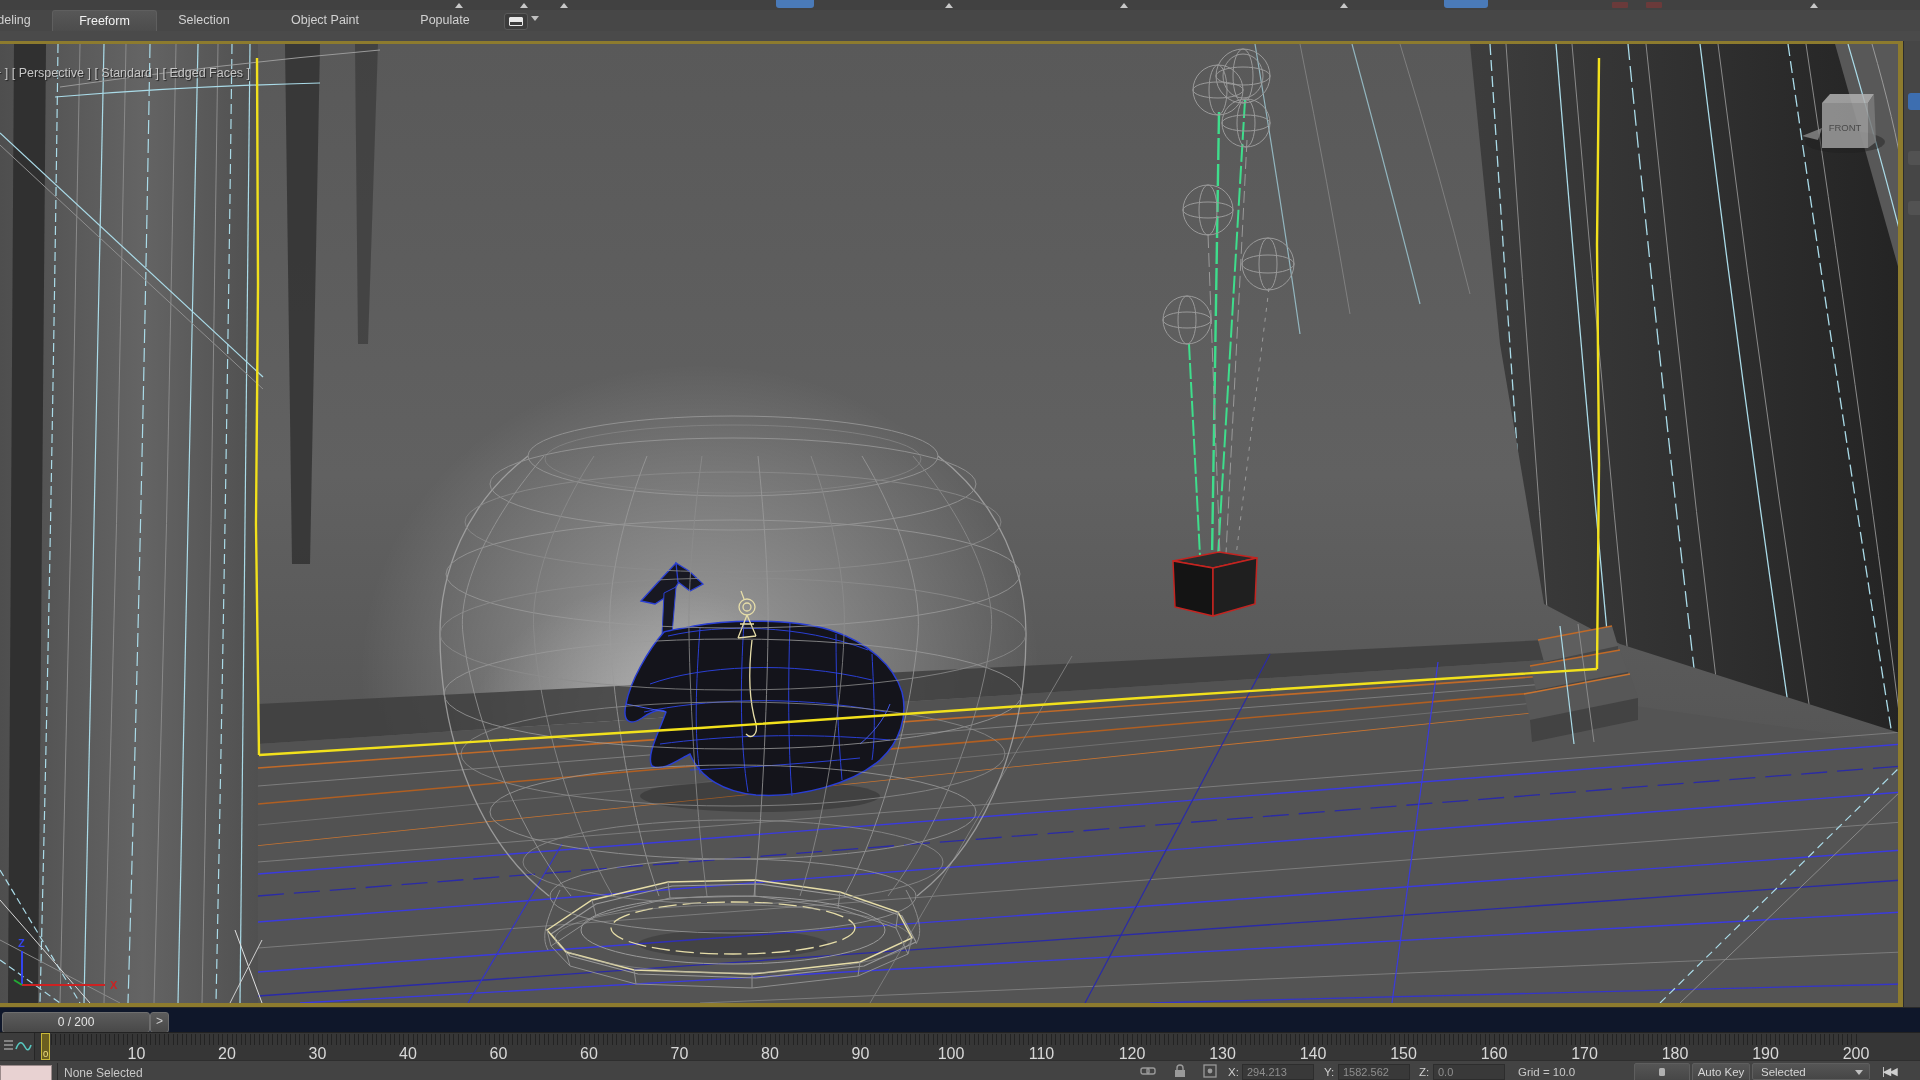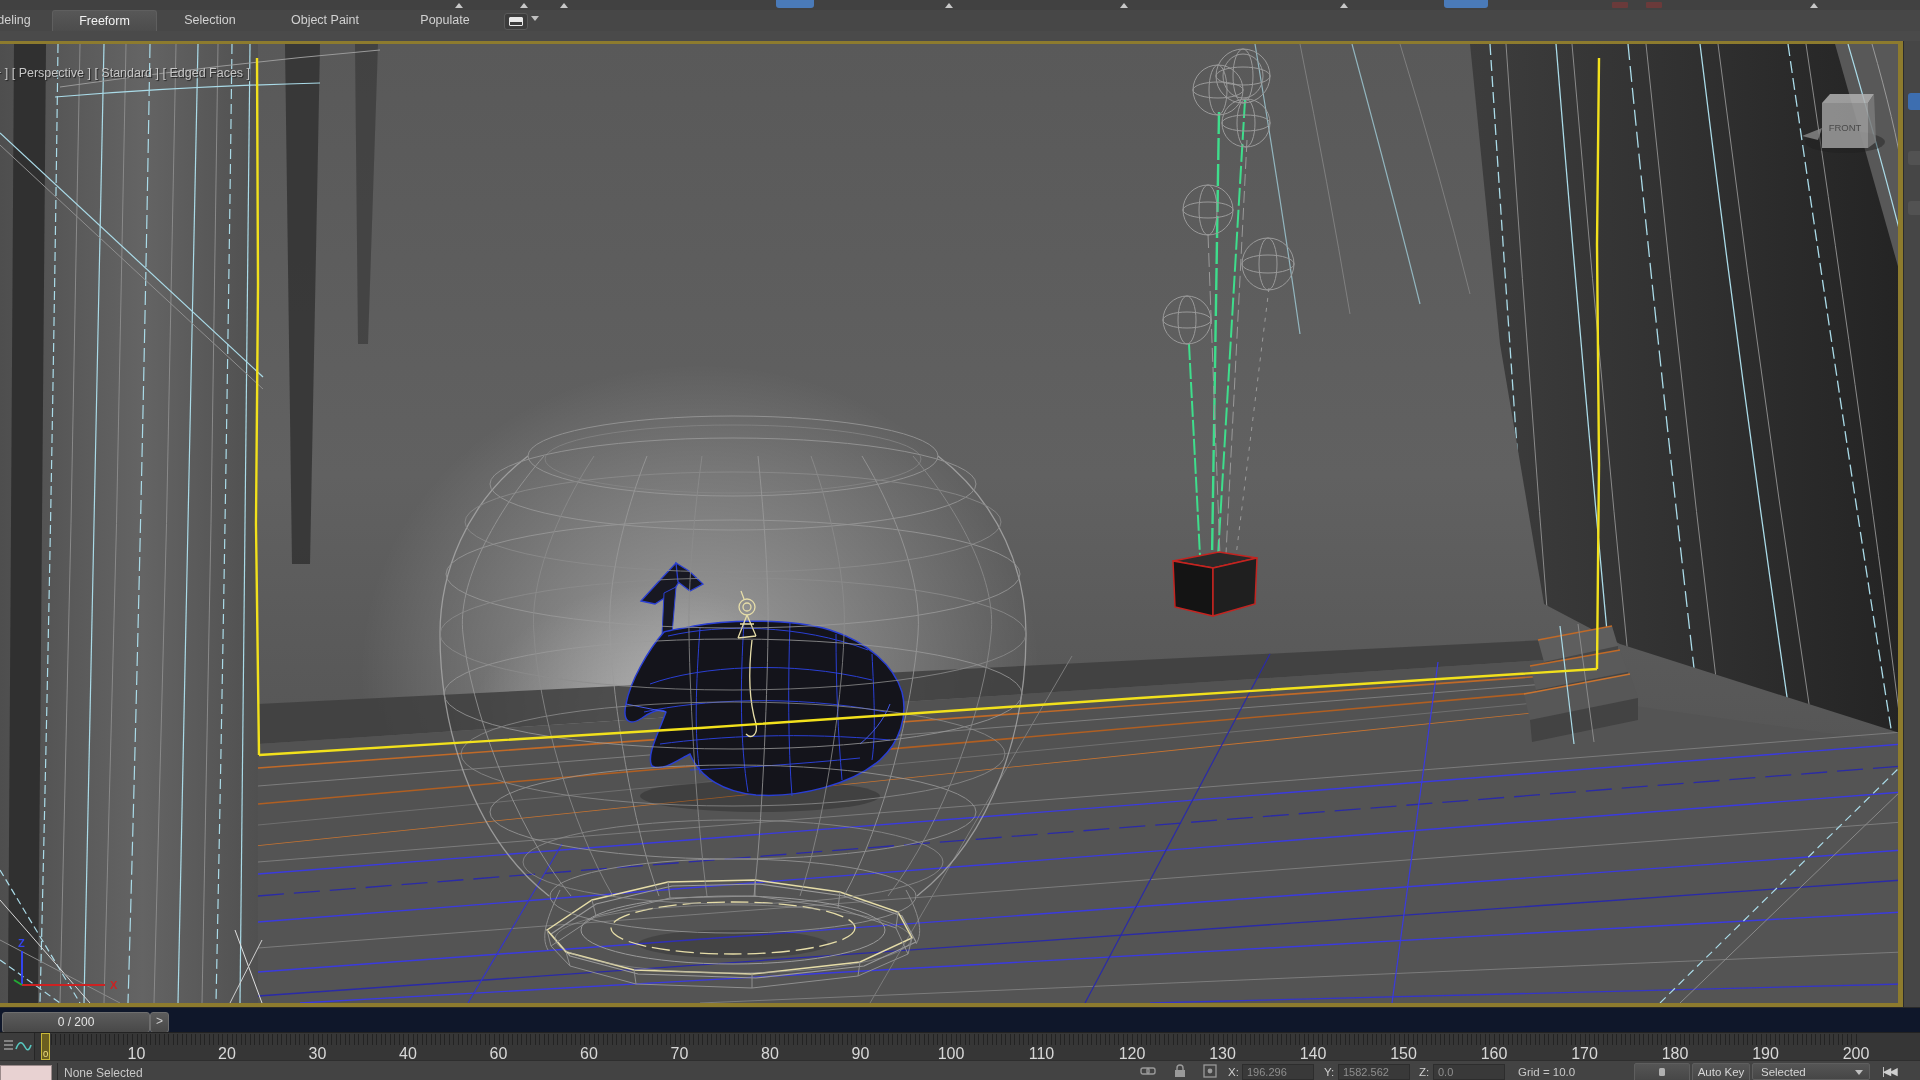--- a/index.html
+++ b/index.html
@@ -66,21 +66,21 @@
   <div class="abs strip-tri" style="left:1340px;"></div>
   <div class="abs strip-tri" style="left:1650px;"></div>
   <div class="abs strip-tri" style="left:1810px;"></div>
   <div class="abs strip-red" style="left:1612px;width:16px;"></div>
   <div class="abs strip-red" style="left:1646px;width:16px;"></div>
 </div>
 
 <div class="abs" id="tab-row">
   <div class="abs rtab" style="left:-14px;width:56px;">deling</div>
   <div class="abs rtab active" style="left:52px;width:103px;">Freeform</div>
-  <div class="abs rtab" style="left:170px;width:80px;">Selection</div>
+  <div class="abs rtab" style="left:164px;width:80px;">Selection</div>
   <div class="abs rtab" style="left:280px;width:90px;">Object Paint</div>
   <div class="abs rtab" style="left:405px;width:80px;">Populate</div>
   <div class="abs" id="ribbon-min-btn">
       <span class="glyph"></span>
     </div>
   <div class="abs" id="ribbon-min-caret"></div>
 </div>
 <div class="abs" id="ribbon-band"></div>
 
 <div class="abs" id="viewport">
@@ -823,21 +823,21 @@
   <svg class="abs sb-icon" style="left:1172px;">
     <rect x="3" y="7" width="10" height="7" fill="#9a9a9a"></rect>
     <path d="M5 7 V5 a3 3 0 0 1 6 0 V7" fill="none" stroke="#9a9a9a" stroke-width="1.4"></path>
   </svg>
   <svg class="abs sb-icon" style="left:1202px;">
     <rect x="2" y="2" width="12" height="12" fill="none" stroke="#9a9a9a" stroke-width="1.3"></rect>
     <circle cx="8" cy="8" r="2.4" fill="#9a9a9a"></circle>
   </svg>
 
   <div class="abs coord-label" style="left:1228px;">X:</div>
-  <div class="abs coord-field" style="left:1242px;">196.296</div>
+  <div class="abs coord-field" style="left:1242px;">294.213</div>
   <div class="abs coord-label" style="left:1324px;">Y:</div>
   <div class="abs coord-field" style="left:1338px;">1582.562</div>
   <div class="abs coord-label" style="left:1419px;">Z:</div>
   <div class="abs coord-field" style="left:1433px;">0.0</div>
   <div class="abs" id="grid-label">Grid = 10.0</div>
 
   <div class="abs sb-btn" style="left:1634px;width:54px;">
     <svg width="12" height="12" style="margin-top:2px;">
       <rect x="3" y="2" width="6" height="8" rx="1.5" fill="#b0b0b0"></rect>
     </svg>

